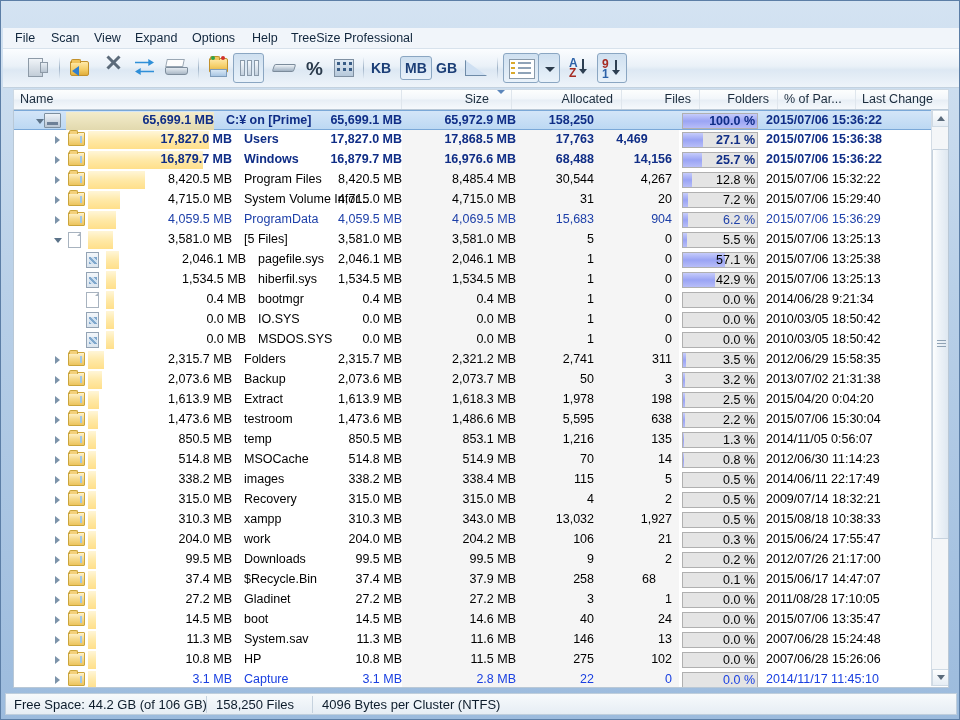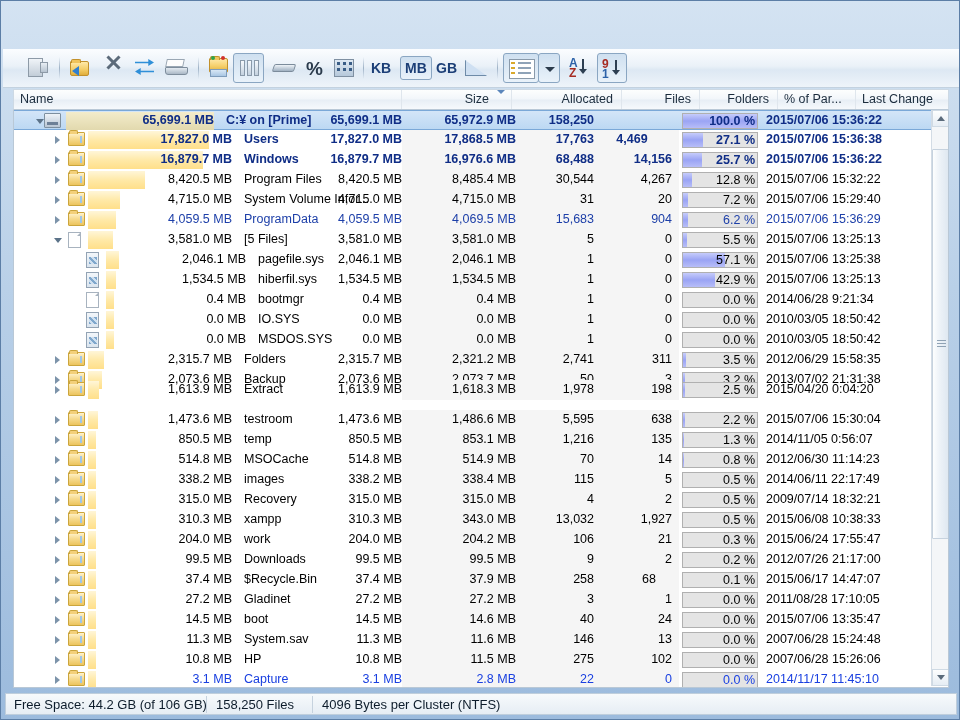--- a/index.html
+++ b/index.html
@@ -293,20 +293,29 @@
   .stsep {
     position: absolute; top: 2px; width: 1px; height: 17px; background: #c6d2de;
   }
 </style>
 </head>
 <body>
 
 <div id="window">
 
 
+  <div id="menubar">
+    <div class="menu-item" style="left:10px">File</div>
+    <div class="menu-item" style="left:46px">Scan</div>
+    <div class="menu-item" style="left:89px">View</div>
+    <div class="menu-item" style="left:130px">Expand</div>
+    <div class="menu-item" style="left:187px">Options</div>
+    <div class="menu-item" style="left:247px">Help</div>
+    <div class="menu-item" style="left:286px">TreeSize Professional</div>
+  </div>
 
   <div id="toolbar">
     <div class="tbbtn" style="left:20px">
       <span class="ic" style="left:5px;top:5px;width:15px;height:19px;background:linear-gradient(180deg,#f0f4f8,#c2cdd8);border:1px solid #8d9aa7;"></span>
       <span class="ic" style="left:17px;top:9px;width:8px;height:11px;background:linear-gradient(180deg,#e8eef4,#b6c3d0);border:1px solid #8d9aa7;"></span>
     </div>
     <div class="tbsep" style="left:56px"></div>
     <div class="tbbtn" style="left:63px">
       <span class="ic folder" style="left:4px;top:8px;"></span>
       <span class="ic" style="left:6px;top:13px;width:0;height:0;border-top:5px solid transparent;border-bottom:5px solid transparent;border-right:7px solid #2f7fd0;"></span>
@@ -630,21 +639,21 @@
           <div class="c-num t-black" style="left: 278px; width: 110px;">2,073.6 MB</div>
           <div class="c-num t-black" style="left: 392px; width: 110px;">2,073.7 MB</div>
           <div class="c-num t-black" style="left: 500px; width: 80px;">50</div>
           <div class="c-num t-black" style="left: 578px; width: 80px;">3</div>
           <div class="pctbox">
             <div class="pctfill" style="width: 3.2%;"></div>
             <div class="pcttext t-black">3.2 %</div>
           </div>
           <div class="c-date t-black">2013/07/02 21:31:38</div>
         </div>
-        <div class="row" style="top: 270px; position: absolute; padding-left: 45px;">
+        <div class="row" style="top: 280px; position: absolute; padding-left: 45px;">
           <div class="band"></div>
           <div class="twisty" style="left: 40px;"></div>
           <div class="ricon folder2" style="left: 54px;"></div>
           <div class="sizebar" style="left: 74px; width: 11.16px;"></div>
           <div class="c-size-name t-black" style="left: 98px;">1,613.9 MB</div>
           <div class="c-label t-black" style="left: 230px;">Extract</div>
           <div class="c-num t-black" style="left: 278px; width: 110px;">1,613.9 MB</div>
           <div class="c-num t-black" style="left: 392px; width: 110px;">1,618.3 MB</div>
           <div class="c-num t-black" style="left: 500px; width: 80px;">1,978</div>
           <div class="c-num t-black" style="left: 578px; width: 80px;">198</div>
@@ -747,21 +756,21 @@
           <div class="c-size-name t-black" style="left: 98px;">310.3 MB</div>
           <div class="c-label t-black" style="left: 230px;">xampp</div>
           <div class="c-num t-black" style="left: 278px; width: 110px;">310.3 MB</div>
           <div class="c-num t-black" style="left: 392px; width: 110px;">343.0 MB</div>
           <div class="c-num t-black" style="left: 500px; width: 80px;">13,032</div>
           <div class="c-num t-black" style="left: 578px; width: 80px;">1,927</div>
           <div class="pctbox">
             <div class="pctfill" style="width: 0.5%;"></div>
             <div class="pcttext t-black">0.5 %</div>
           </div>
-          <div class="c-date t-black">2015/06/08 10:38:33</div>
+          <div class="c-date t-black">2015/08/18 10:38:33</div>
         </div>
         <div class="row" style="top: 420px; position: absolute;">
           <div class="band"></div>
           <div class="twisty" style="left: 40px;"></div>
           <div class="ricon folder2" style="left: 54px;"></div>
           <div class="sizebar" style="left: 74px; width: 8px;"></div>
           <div class="c-size-name t-black" style="left: 98px;">204.0 MB</div>
           <div class="c-label t-black" style="left: 230px;">work</div>
           <div class="c-num t-black" style="left: 278px; width: 110px;">204.0 MB</div>
           <div class="c-num t-black" style="left: 392px; width: 110px;">204.2 MB</div>

